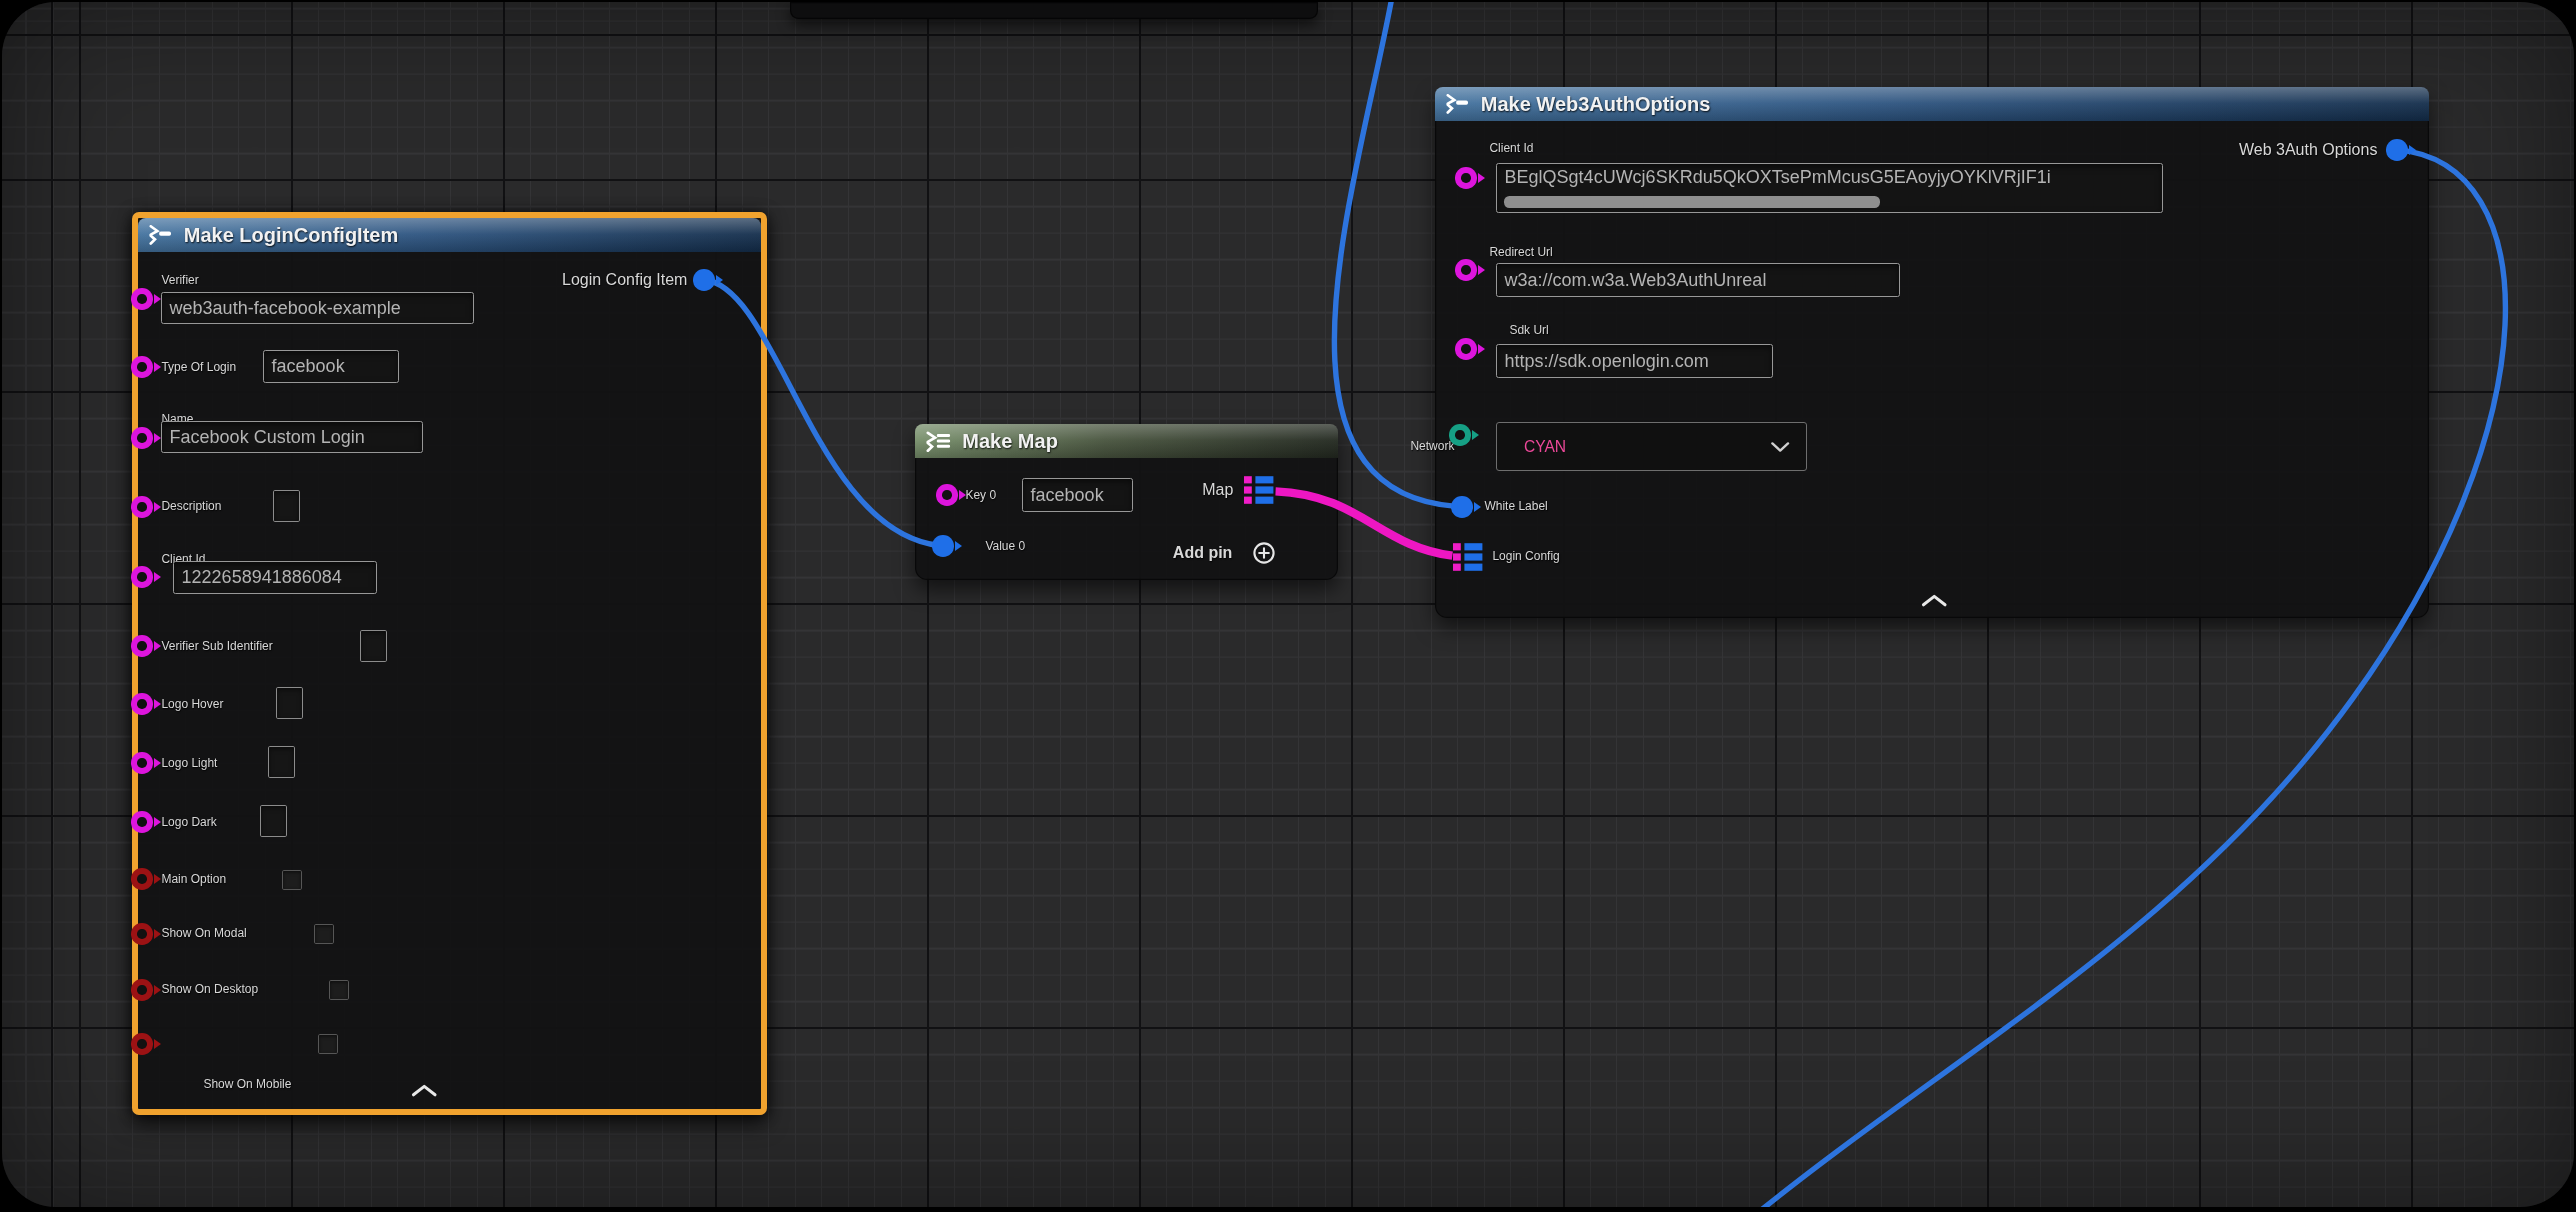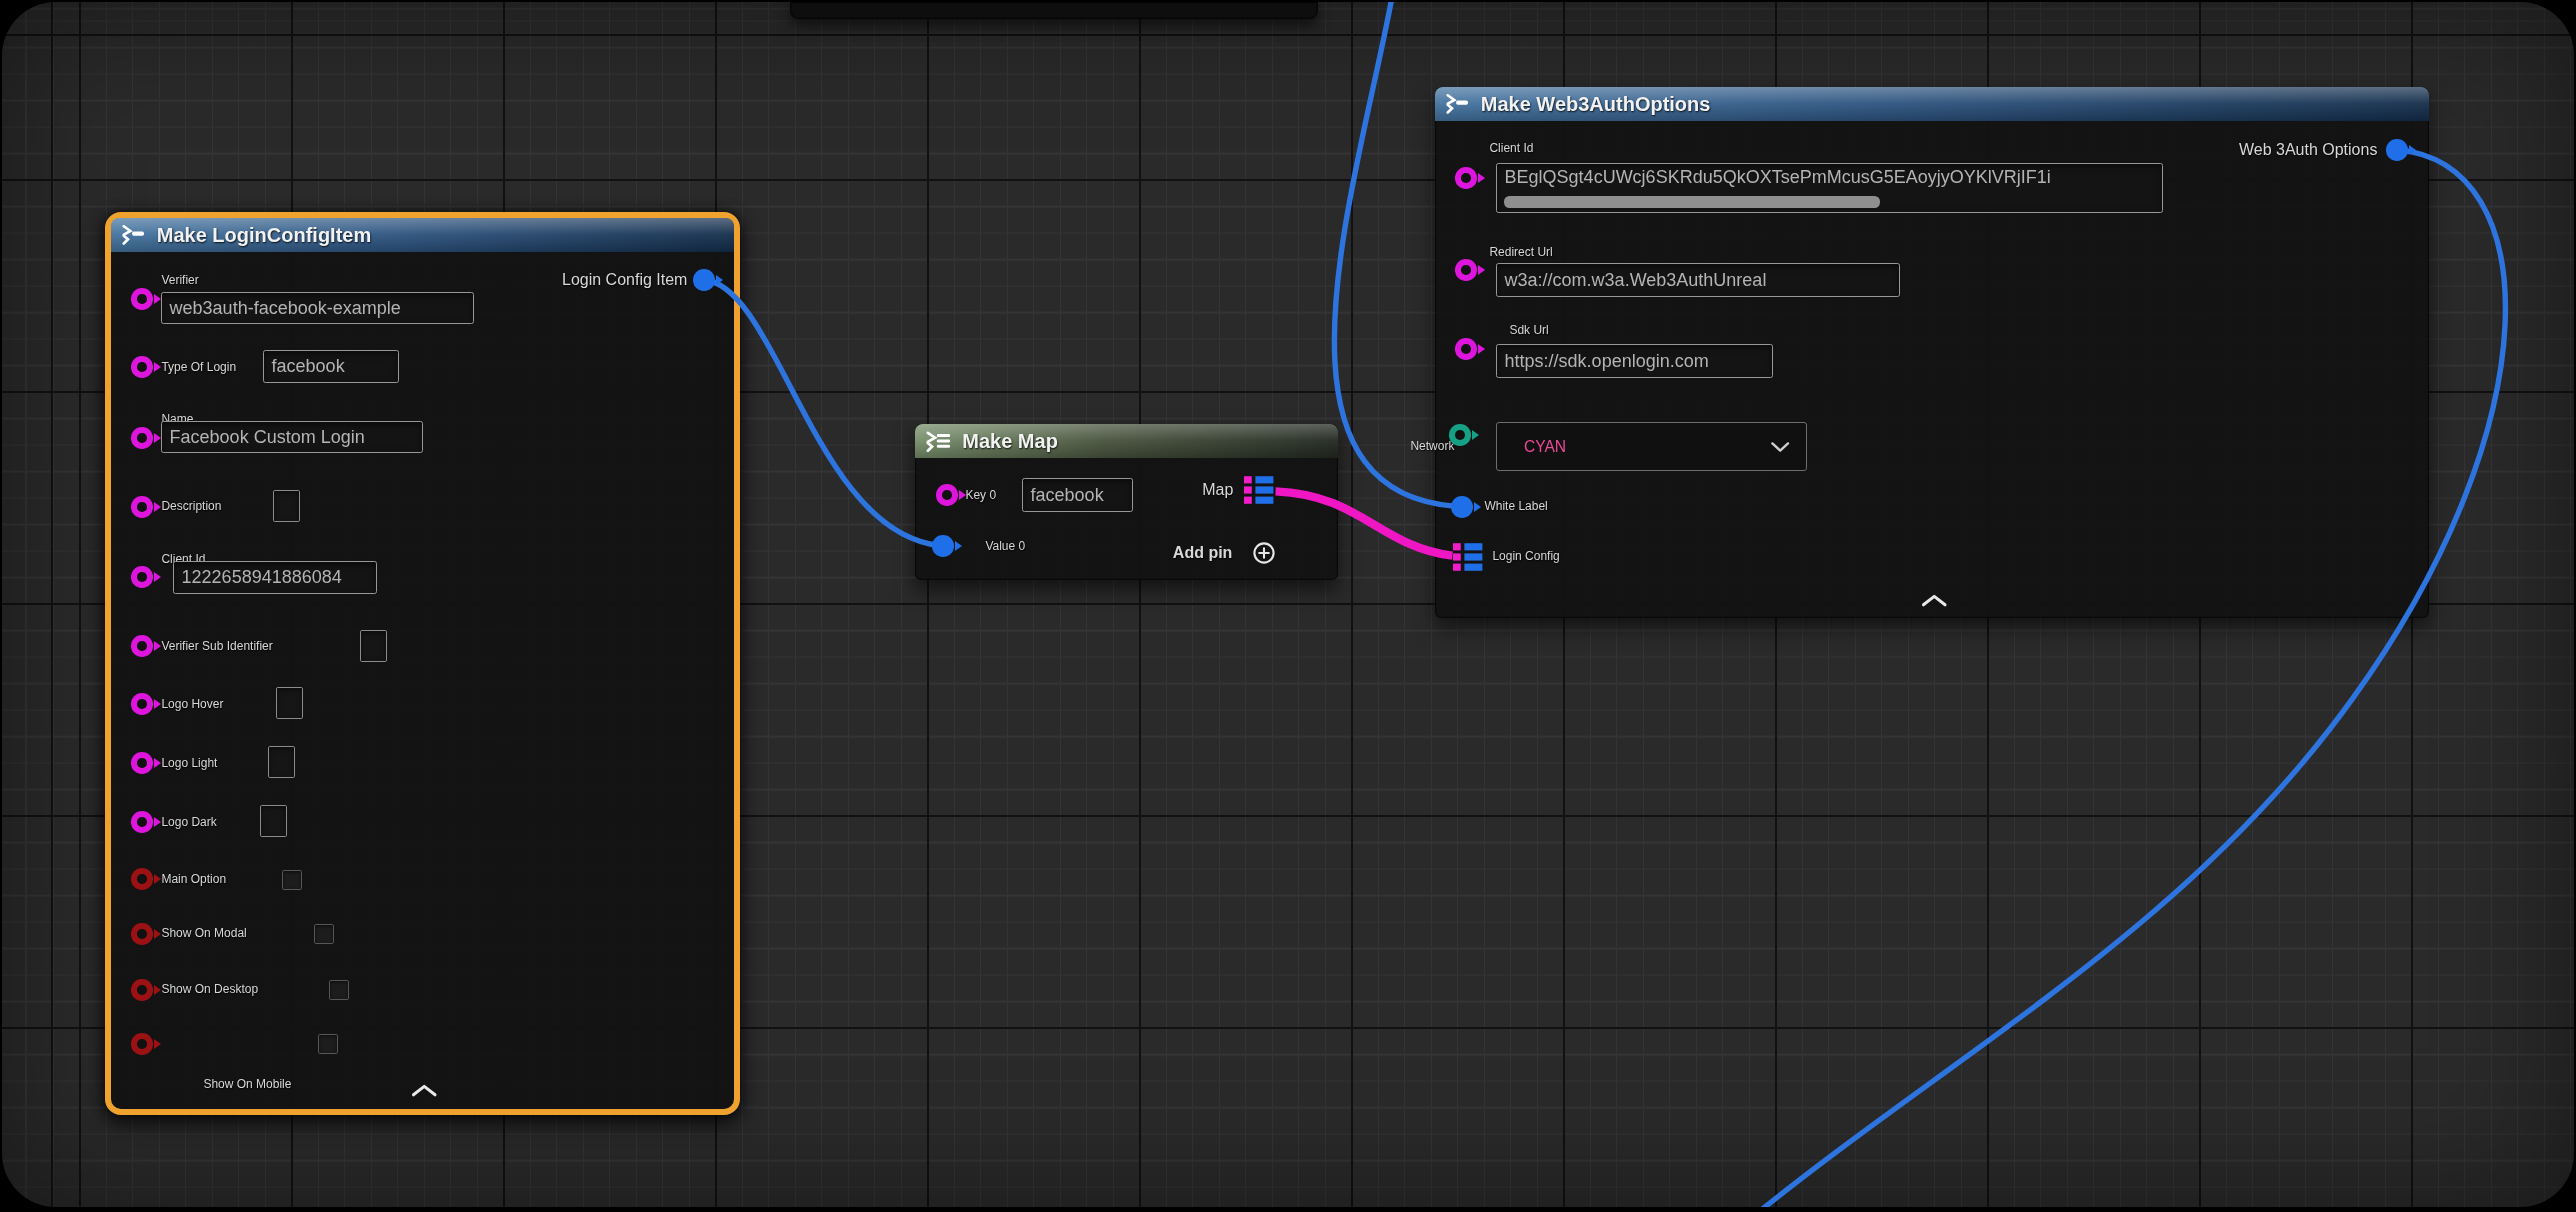--- a/index.html
+++ b/index.html
@@ -9,24 +9,24 @@
   #viewport{position:absolute;left:2.4px;top:2.4px;right:2.4px;bottom:4.8px;border-radius:54px;
     overflow:hidden;background-color:#2a2a2b;
     background-image:
       repeating-linear-gradient(to right,#111113 0 1.8px,transparent 1.8px 212px),
       repeating-linear-gradient(to bottom,#111113 0 1.8px,transparent 1.8px 212px),
       repeating-linear-gradient(to right,#343436 0 1.2px,transparent 1.2px 26.5px),
       repeating-linear-gradient(to bottom,#343436 0 1.2px,transparent 1.2px 26.5px);
     background-position:77px 0,0 177px,24px 0,0 18.6px;
     box-shadow:inset 0 0 132px rgba(0,0,0,.45);}
   
-  .node{position:absolute;background:rgba(19,19,20,.96);border-radius:6px;box-sizing:border-box;
+  .node{position:absolute;background:rgba(19,19,20,.96);border-radius:12px;box-sizing:border-box;
     box-shadow:0 9.6px 20.4px rgba(0,0,0,.55),inset 0 0 0 1.2px rgba(0,0,0,.55),inset 0 1.2px 0 rgba(255,255,255,.07);}
-  .node.selected{border:6px solid #F0A22E;border-radius:16px;
-    box-shadow:0 9.6px 20.4px rgba(0,0,0,.6),0 0 13.2px rgba(0,0,0,.65);}
+  .node.selected{border:6px solid #F0A22E;border-radius:7px;
+    box-shadow:0 9.6px 20.4px rgba(0,0,0,.6),0 0 13.2px rgba(0,0,0,.65);margin-left:27px;}
   .hdr{position:absolute;left:0;top:0;right:0;height:34px;border-radius:7.8px 7.8px 0 0;
     display:flex;align-items:center;padding:0 10.8px;gap:9.6px;box-sizing:border-box;}
   .hdr.blue{background:linear-gradient(180deg,rgba(255,255,255,.30),rgba(255,255,255,.05) 48%,rgba(0,0,0,.20)),
             linear-gradient(90deg,#44739f 0%,#2d5480 45%,#142e4c 100%);}
   .hdr.green{background:linear-gradient(180deg,rgba(255,255,255,.26),rgba(255,255,255,.04) 48%,rgba(0,0,0,.22)),
              linear-gradient(90deg,#78906c 0%,#49553f 45%,#242a21 100%);}
   .hdr .title{font-size:20px;font-weight:bold;color:#f2f2f2;text-shadow:0.6px 1.2px 1.8px rgba(0,0,0,.85);white-space:nowrap;}
   
   .lbl{position:absolute;transform:translateY(-50%);font-size:12px;color:#d8d8d8;white-space:nowrap;
        text-shadow:0.6px 1.2px 1.2px rgba(0,0,0,.9);z-index:6;}

